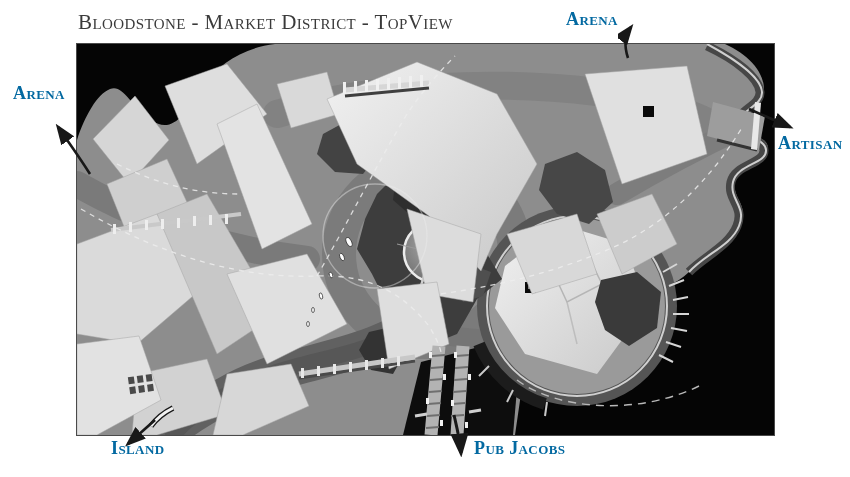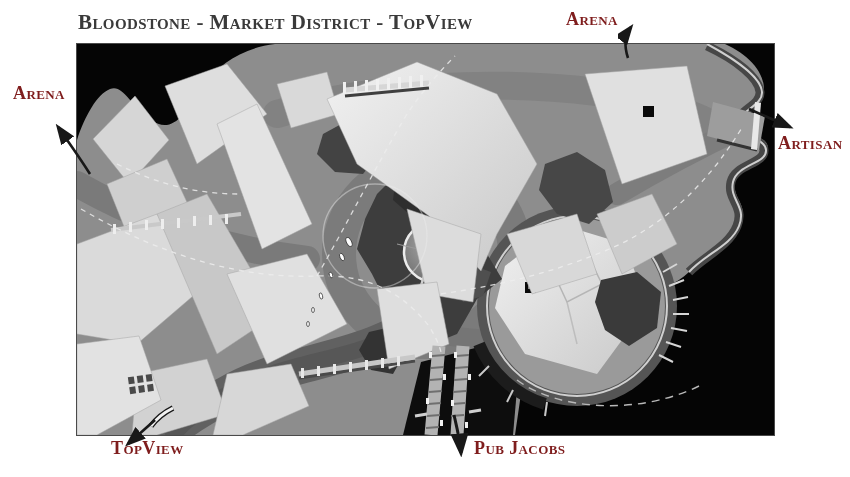--- a/index.html
+++ b/index.html
@@ -4,29 +4,29 @@
 <style>
   html,body{margin:0;padding:0;}
   body{
     width:850px;height:477px;position:relative;overflow:hidden;
     background:#ffffff;
     font-family:"Liberation Serif", serif;
   }
   .title{
     position:absolute;left:78px;top:10px;
     font-size:21px;font-variant:small-caps;letter-spacing:.4px;
-    color:#3a3a3a;font-weight:700;white-space:nowrap;
+    color:#3a3a3a;font-weight:400;white-space:nowrap;
   }
   .map-frame{
     position:absolute;left:76px;top:43px;width:697px;height:391px;
     background:#000;border:1px solid #4a4a4a;box-sizing:content-box;
   }
   .exit-label{
     position:absolute;font-variant:small-caps;font-weight:600;
-    color:#7f1d1d;font-size:18px;letter-spacing:.4px;white-space:nowrap;
+    color:#0369a1;font-size:18px;letter-spacing:.4px;white-space:nowrap;
   }
   .lbl-arena-west{left:13px;top:83px;}
   .lbl-arena-north{left:566px;top:9px;}
   .lbl-artisan{left:778px;top:133px;text-align:center;}
   .lbl-jacobs{left:111px;top:438px;}
   .lbl-pub-island{left:474px;top:438px;}
   .arrow{position:absolute;z-index:6;}
   svg{display:block;}
 </style>
 </head>
@@ -246,21 +246,21 @@
   <g fill="none">
     <path d="M74,382 C80,374 88,368 96,364" stroke="#1a1a1a" stroke-width="5.5"></path>
     <path d="M74,382 C80,374 88,368 96,364" stroke="#f2f2f2" stroke-width="3"></path>
   </g>
 </svg>
 </div>
 
 <div class="exit-label lbl-arena-west">Arena</div>
 <div class="exit-label lbl-arena-north">Arena</div>
 <div class="exit-label lbl-artisan">Artisan</div>
-<div class="exit-label lbl-jacobs">TopView</div>
+<div class="exit-label lbl-jacobs">Island</div>
 <div class="exit-label lbl-pub-island">Pub Jacobs</div>
 
 <svg class="arrow" style="left:618px;top:22px;" width="26" height="40" viewBox="0 0 26 40">
   <defs>
       <marker id="ah1" markerWidth="8" markerHeight="6" refX="6.5" refY="3" orient="auto">
         <path d="M0,0 L8,3 L0,6 Z" fill="#181818"></path>
       </marker>
     </defs>
   <path d="M10,36 C6,24 7,13 13,5" fill="none" stroke="#181818" stroke-width="2.6" marker-end="url(#ah1)"></path>
 </svg>

